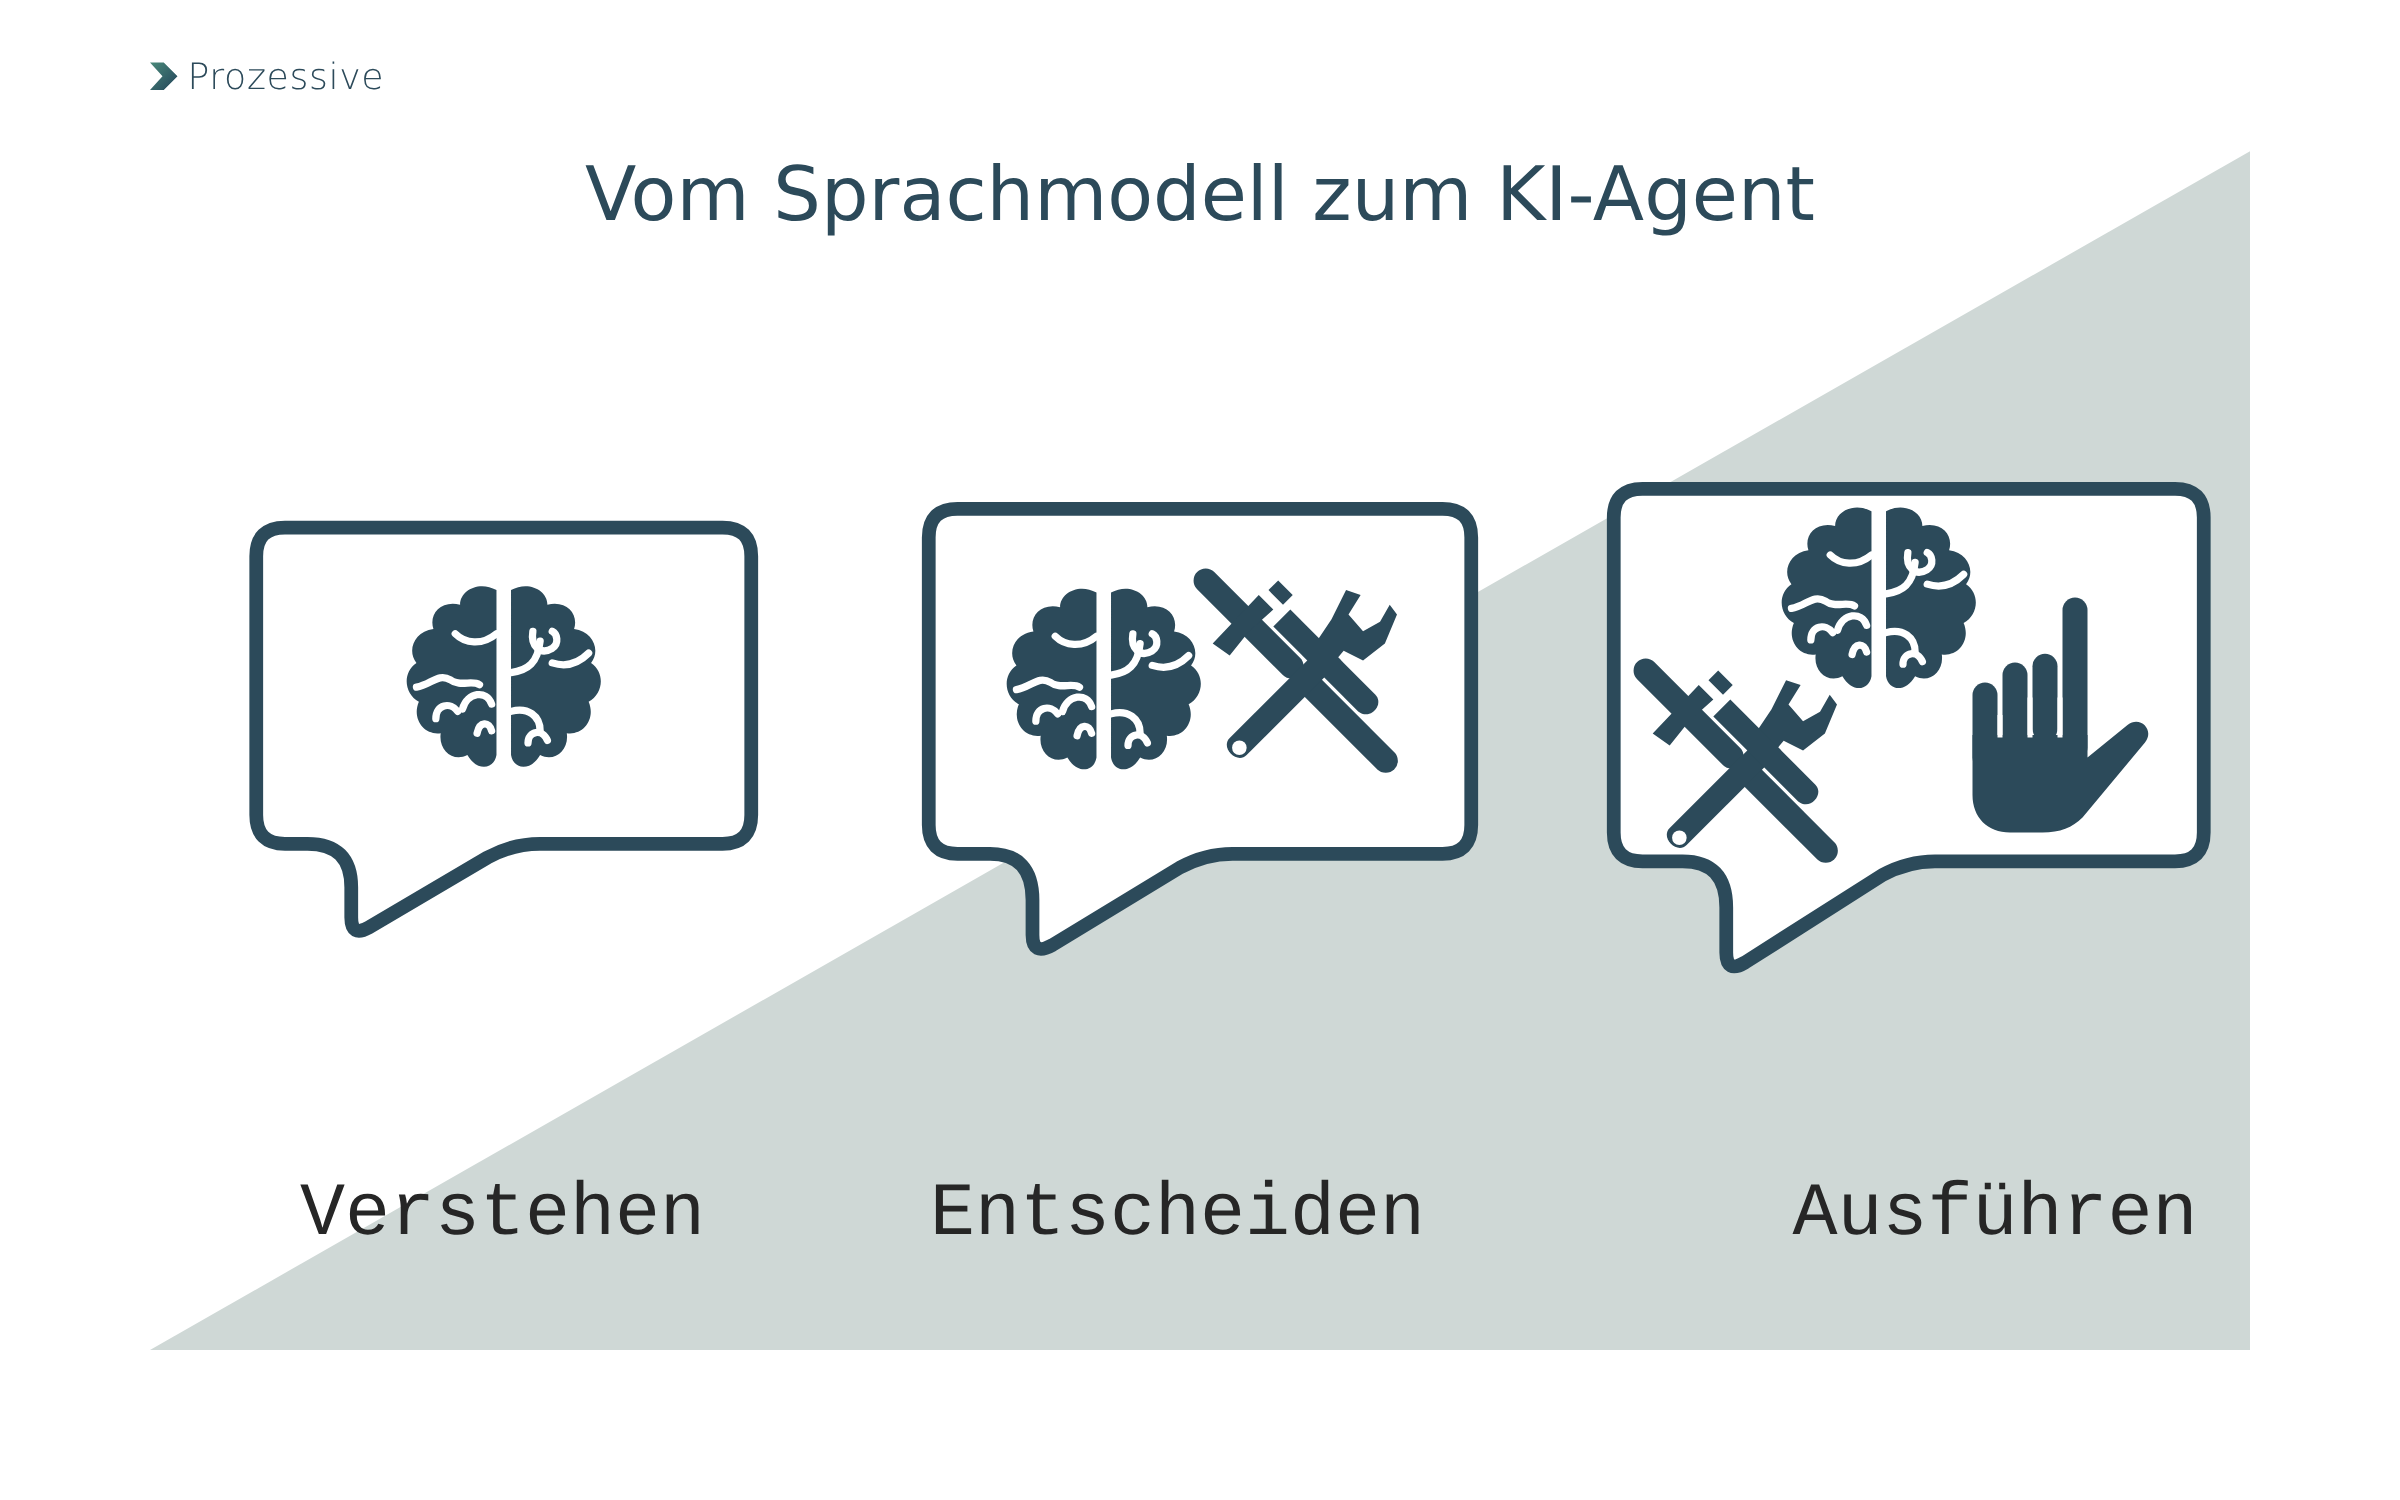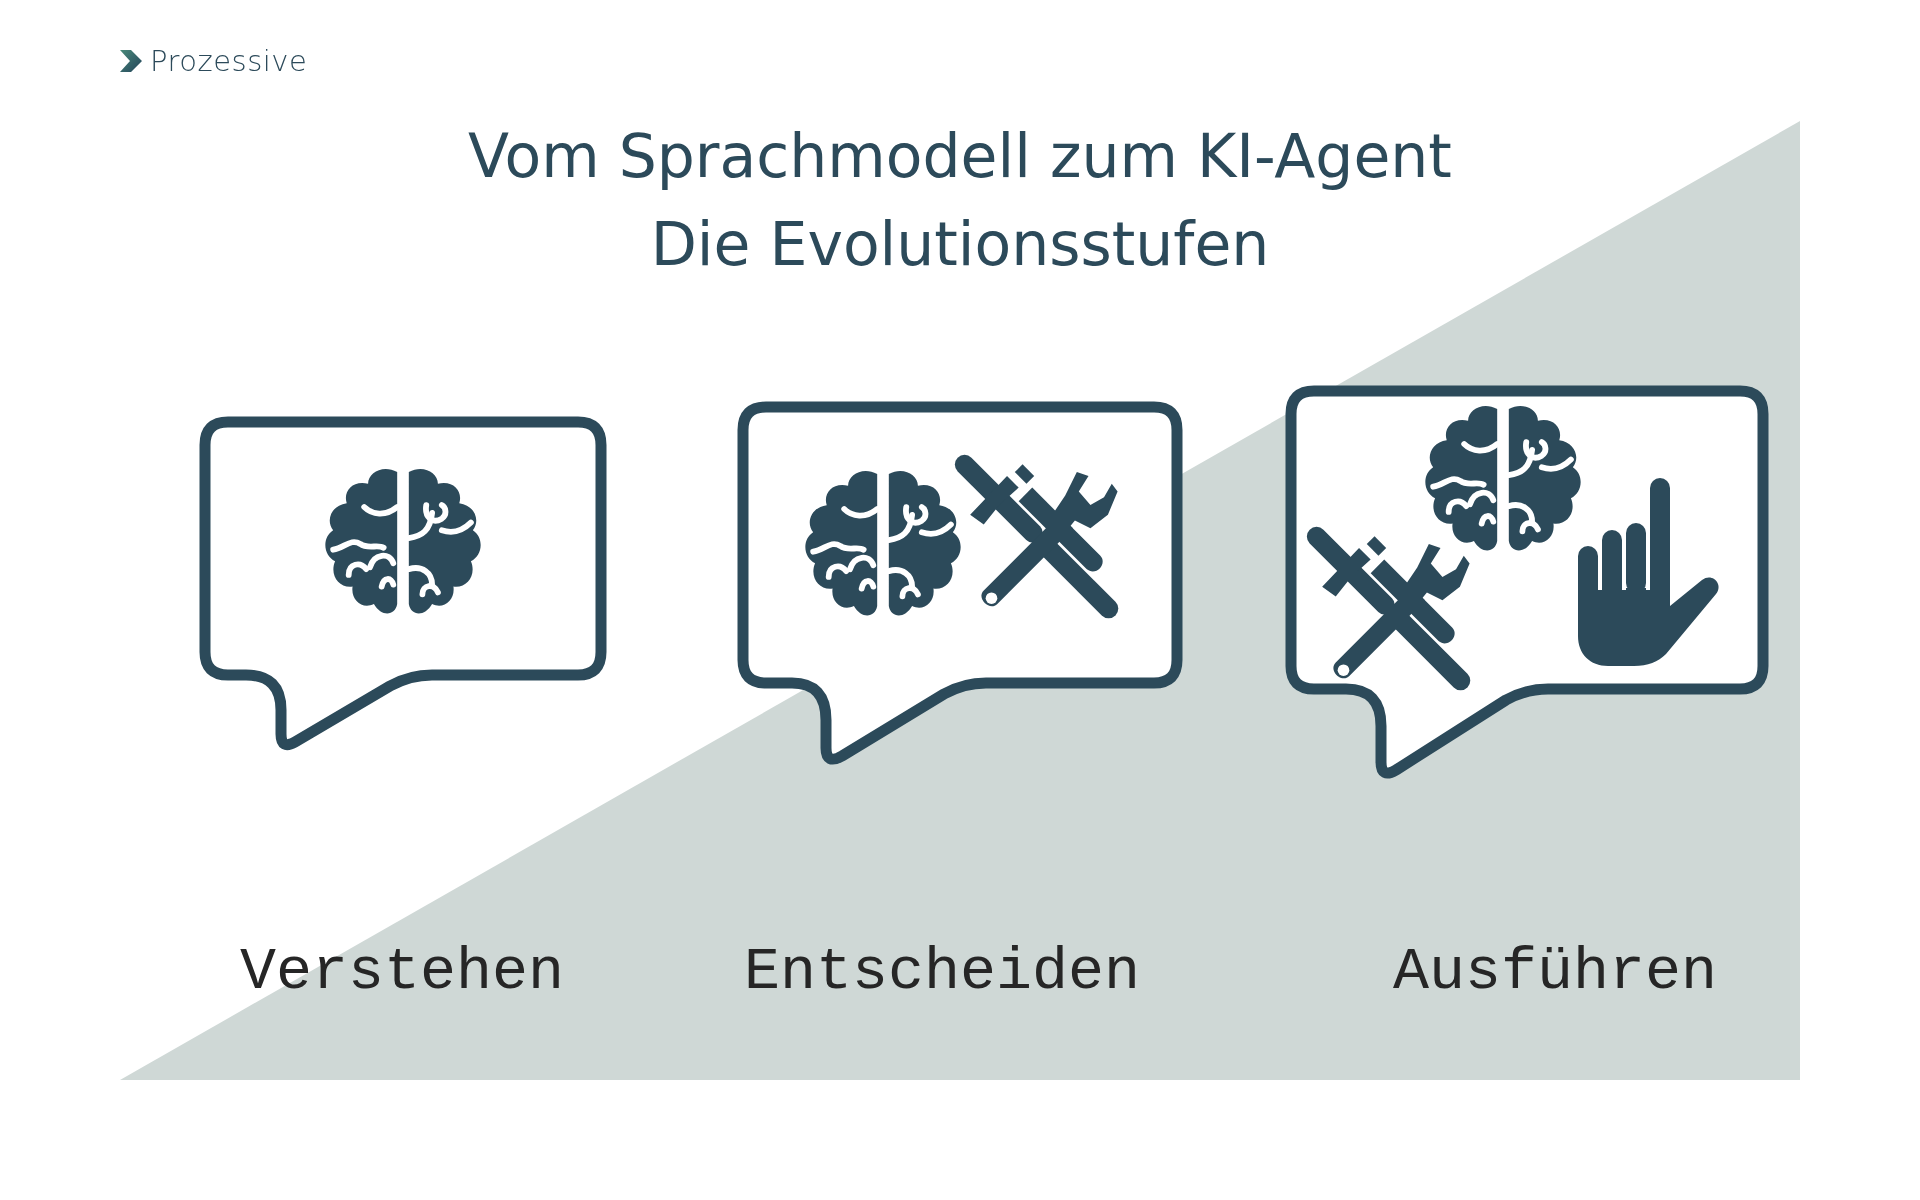--- a/index.html
+++ b/index.html
@@ -27,21 +27,20 @@
         <stop offset="1" stop-color="#23435a"></stop>
       </linearGradient>
     </defs>
     <polygon points="2,2 13,2 24,13 13,24 2,24 12,13" fill="url(#lg)"></polygon>
   </svg>
   <span class="logo-text">Prozessive</span>
 </div>
 
 <div class="title">
   <div>Vom Sprachmodell zum KI-Agent</div>
-  <div>Die Evolutionsstufen</div>
 </div>
 
 <svg class="stage" width="1920" height="1200" viewBox="0 0 1920 1200">
   <defs>
 
     <g id="brain">
       <g fill="#2c4a5a">
         <path d="M-6,-70 C-20,-78 -36,-70 -36,-58 C-52,-62 -62,-50 -58,-38 C-74,-36 -80,-20 -72,-10 C-84,-2 -82,16 -70,22 C-76,36 -66,50 -52,48 C-54,62 -42,72 -30,66 C-22,80 -8,78 -6,66 Z"></path>
         <path d="M6,-70 C20,-78 36,-70 36,-58 C52,-62 62,-50 58,-38 C74,-36 80,-20 72,-10 C84,-2 82,16 70,22 C76,36 66,50 52,48 C54,62 42,72 30,66 C22,80 8,78 6,66 Z"></path>
       </g>
@@ -103,13 +102,13 @@
   <g>
     <path d="M1314,391 L1740,391 Q1763,391 1763,414 L1763,666 Q1763,689 1740,689 L1548,689 Q1526,689 1506,700 L1396,770 Q1381,779 1381,762 L1381,726 Q1381,689 1346,689 L1314,689 Q1291,689 1291,666 L1291,414 Q1291,391 1314,391 Z" fill="#ffffff" stroke="#2c4a5a" stroke-width="11" stroke-linejoin="round"></path>
     <use href="#brain" transform="translate(1503,477) scale(0.97)"></use>
     <use href="#tools" transform="translate(1392,612) scale(0.97)"></use>
     <use href="#hand" transform="translate(1656,568)"></use>
   </g>
 </svg>
 
 <div class="label" style="left:152px;">Verstehen</div>
 <div class="label" style="left:692px;">Entscheiden</div>
-<div class="label" style="left:1305px;">Ausführen</div>
+<div class="label" style="left:1346px;">Ausführen</div>
 
 </body></html>

